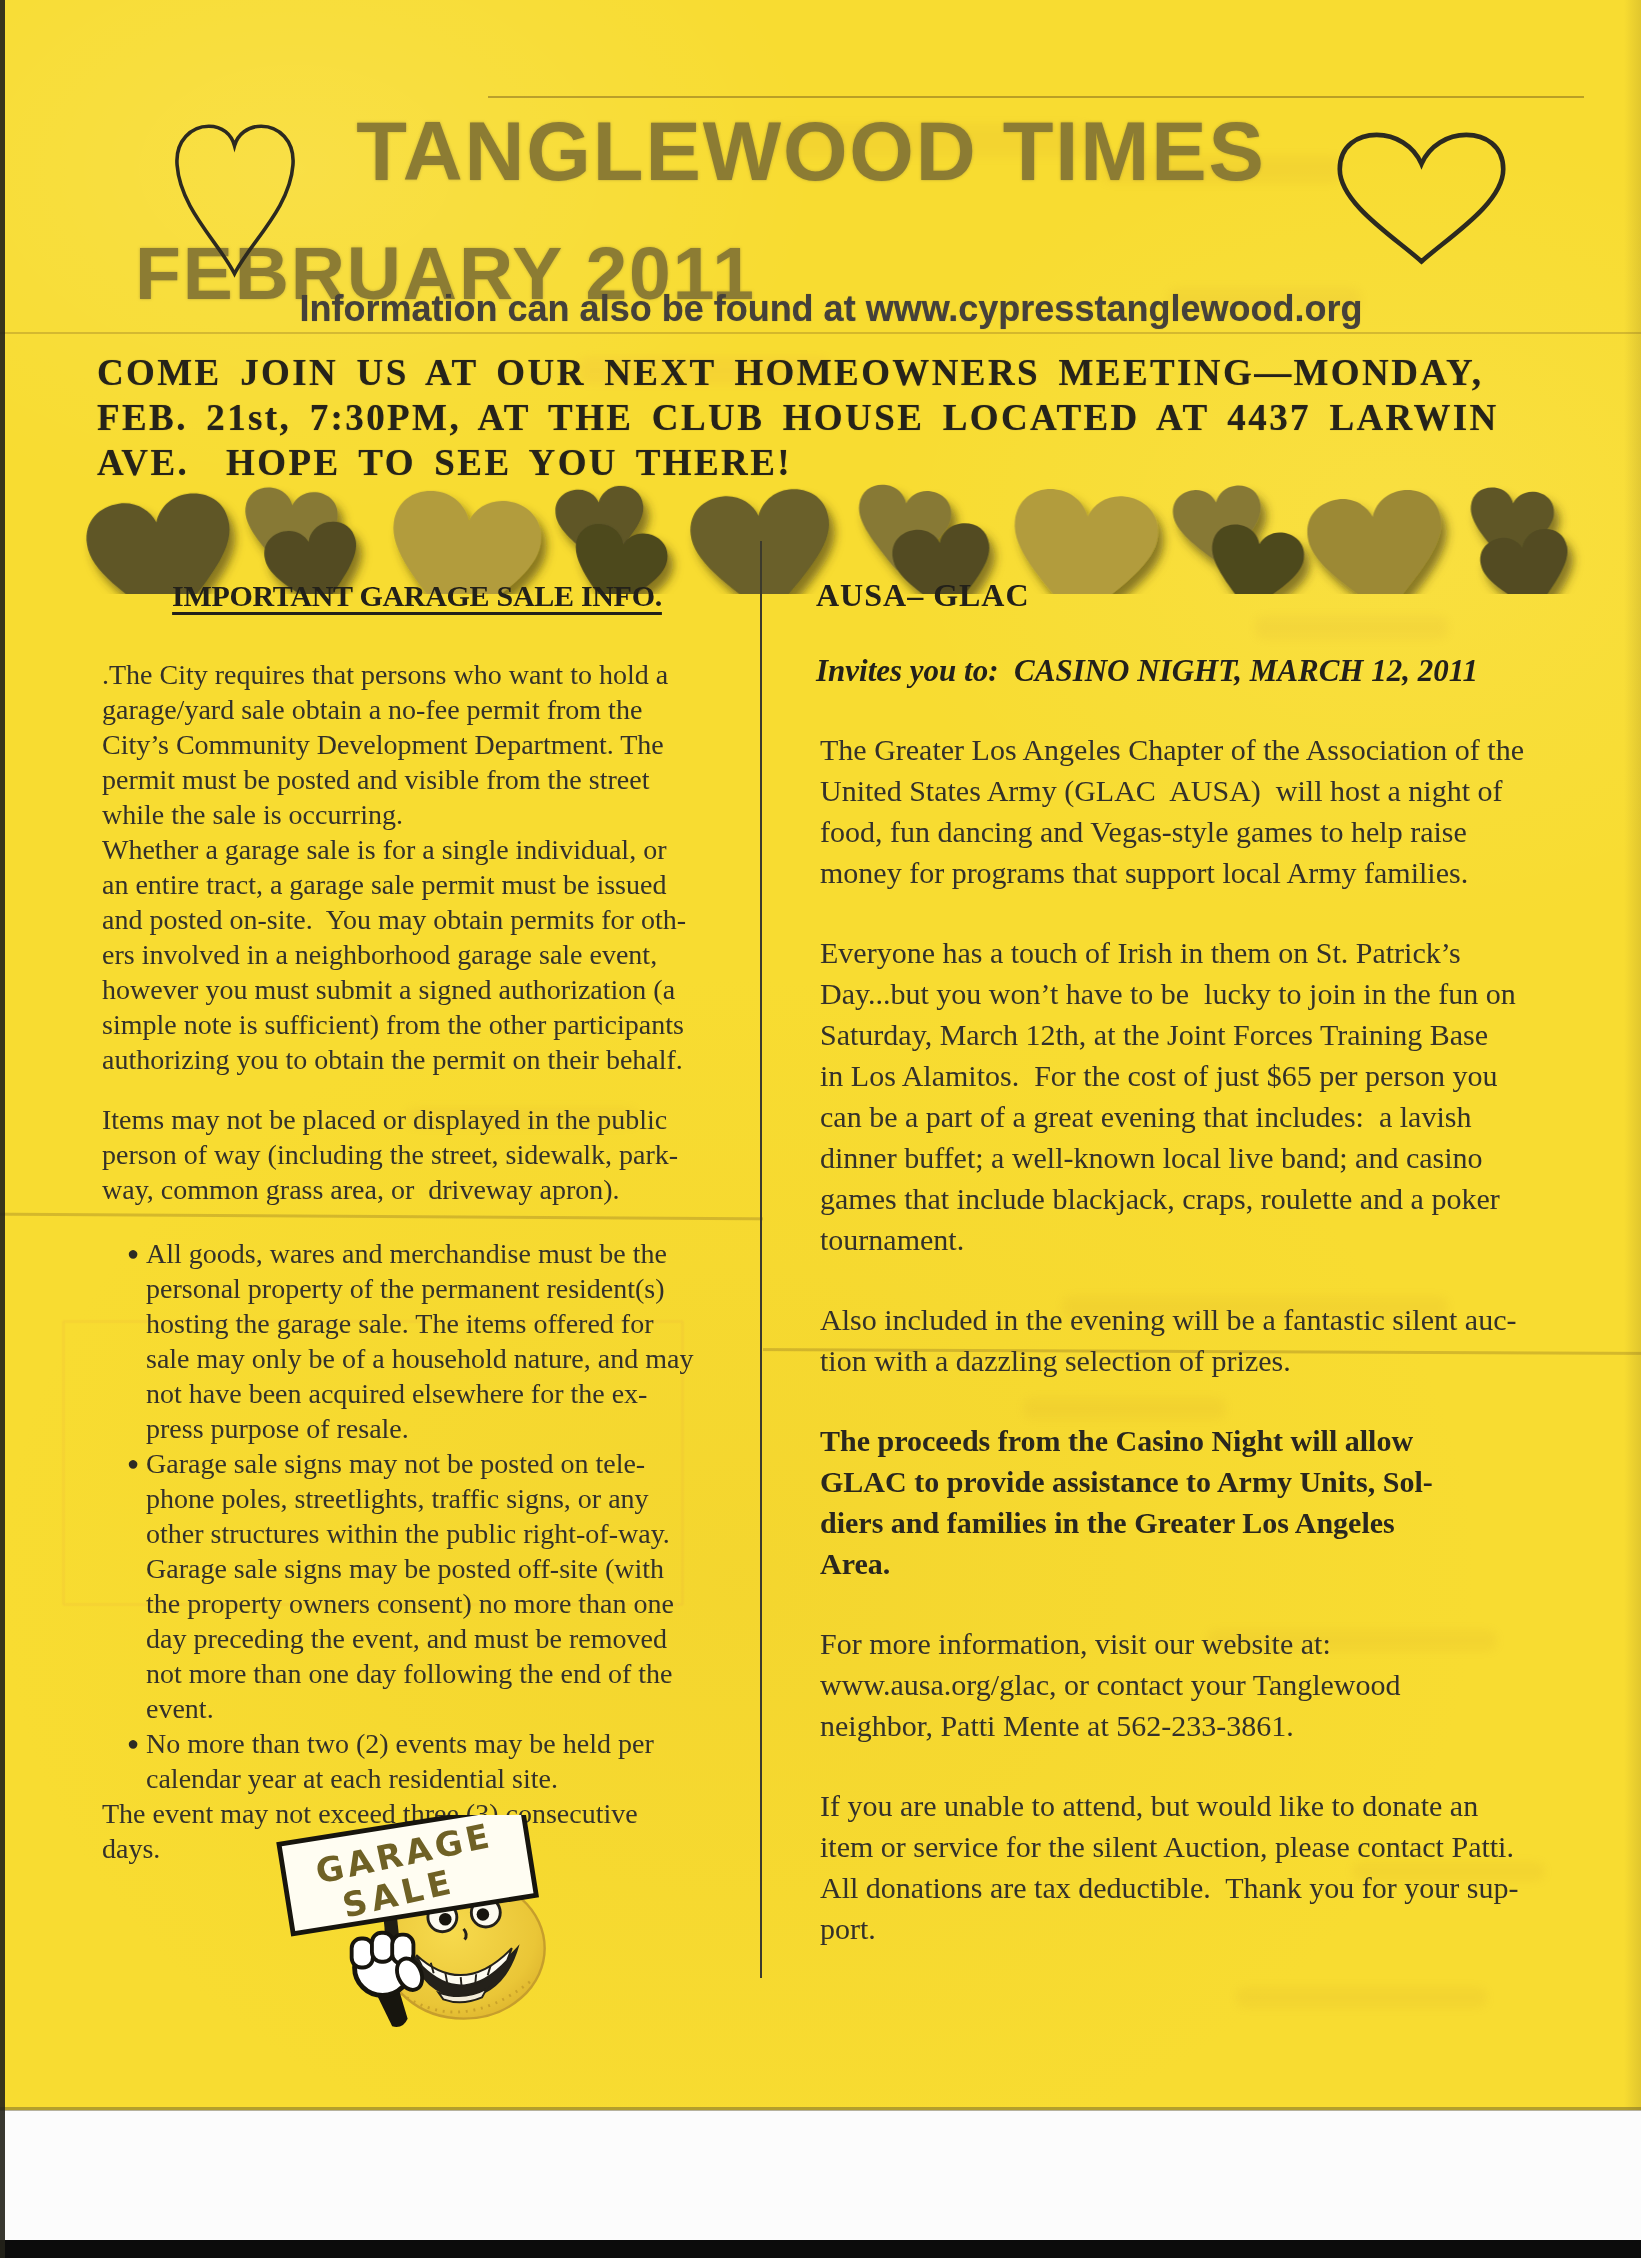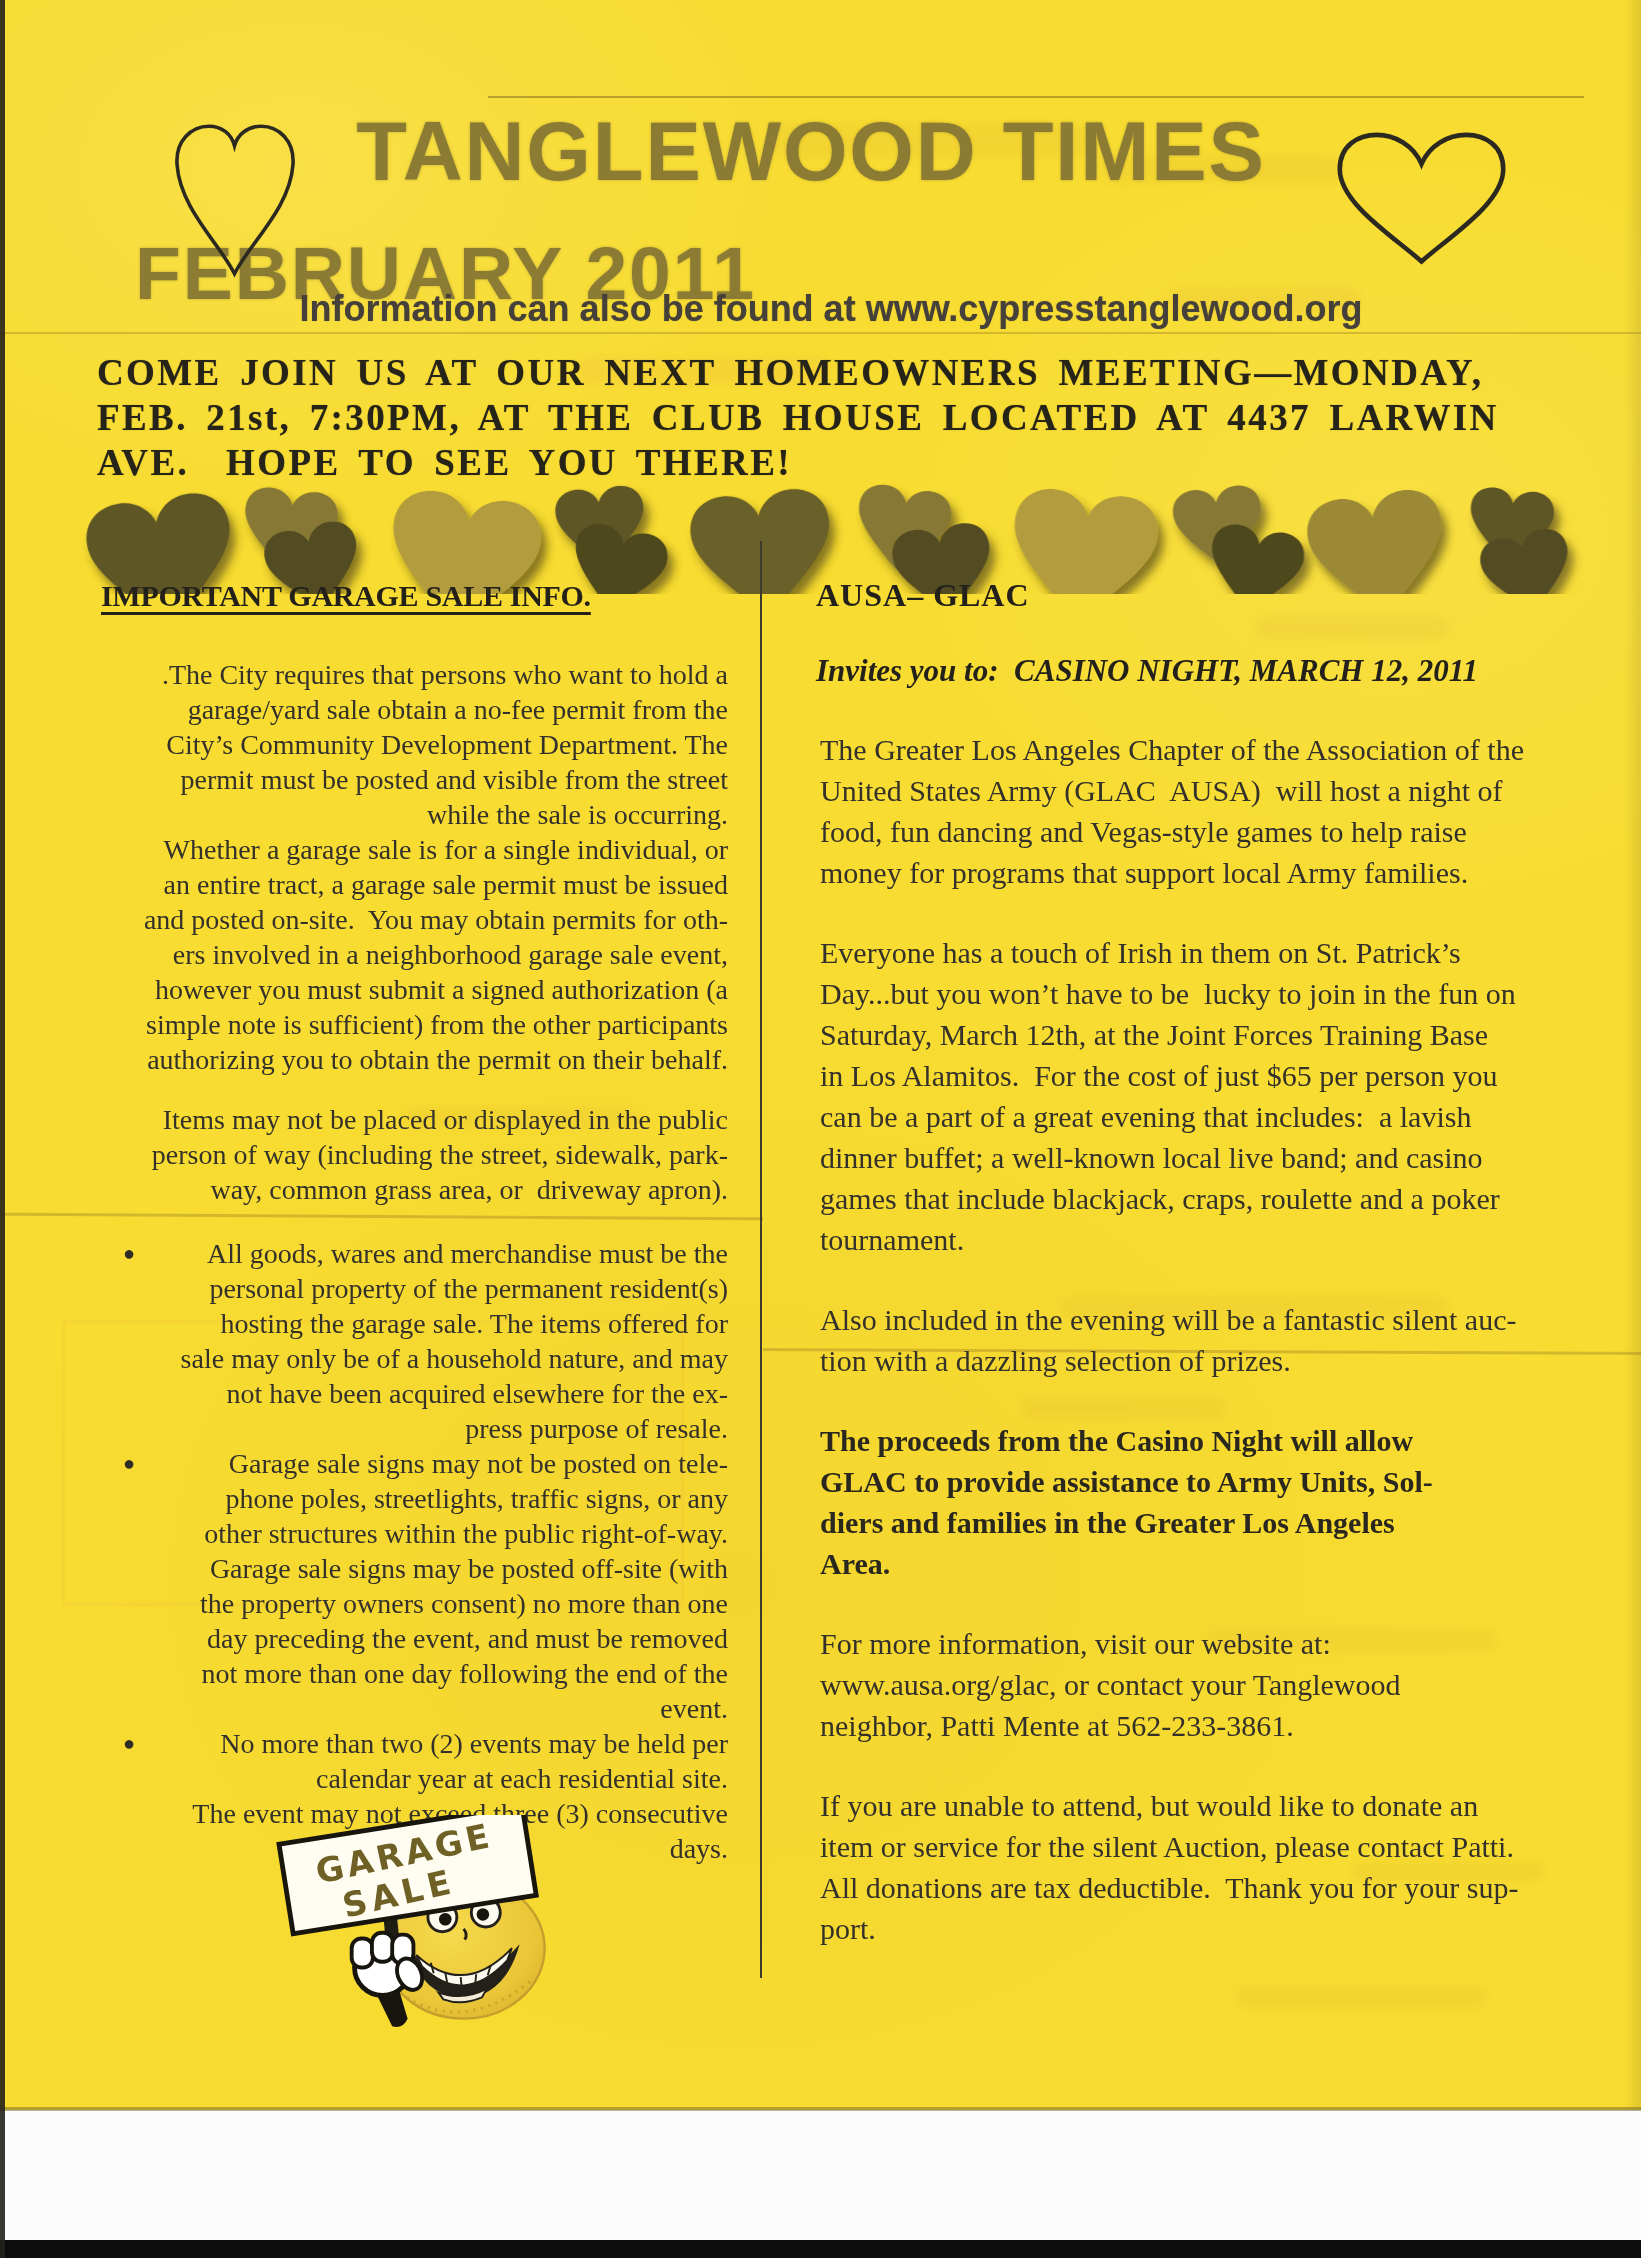--- a/index.html
+++ b/index.html
@@ -38,30 +38,30 @@
     text-shadow:0 0 1px rgba(69,65,58,.5);}
   .announce{position:absolute;left:97px;top:350px;width:1468px;
     font-weight:bold;font-size:37px;line-height:45px;letter-spacing:2.4px;word-spacing:6.8px;
     color:#262319;white-space:pre-wrap;text-shadow:0 0 1px rgba(38,35,25,.5);}
 
   
   .heart-line{position:absolute;}
 
   
   .divider{position:absolute;left:760px;top:541px;width:1.9px;height:1437px;background:#3c3a2c;}
-  .col-head-left{position:absolute;left:101px;top:579px;width:632px;text-align:left;
+  .col-head-left{position:absolute;left:101px;top:579px;width:632px;text-align:center;
     font-weight:bold;font-size:30px;color:#23211a;letter-spacing:-0.3px;
     text-decoration:underline;text-decoration-thickness:2.9px;text-underline-offset:5.8px;}
   .col-head-right{position:absolute;left:816px;top:577px;width:560px;text-align:left;
     font-weight:bold;font-size:32px;letter-spacing:1px;color:#23211a;}
   .sub-head-right{position:absolute;left:816px;top:653px;width:763px;
     font-weight:bold;font-style:italic;font-size:31px;color:#23211a;white-space:pre-wrap;}
 
-  .leftcol{position:absolute;left:91px;top:657px;width:637px;
-    font-size:28px;line-height:35px;color:#34312a;text-align:right;}
+  .leftcol{position:absolute;left:102px;top:657px;width:637px;
+    font-size:28px;line-height:35px;color:#34312a;}
   .leftcol .t{white-space:pre-wrap;margin:0;}
   .leftcol .gap1{height:25px;}
   .leftcol .gap2{height:29px;}
   .bullet-row{display:flex;margin:0;}
   .bullet-dot{width:44px;flex:0 0 44px;padding-left:25px;box-sizing:border-box;font-size:20px;line-height:35px;color:#2e2c24;}
   .bullet-text{flex:1;white-space:pre-wrap;}
 
   .rightcol{position:absolute;left:816px;top:729px;width:768px;
     font-size:30px;line-height:41px;color:#34312a;}
   .rightcol .t{white-space:pre-wrap;margin:0 0 39px 4px;}

